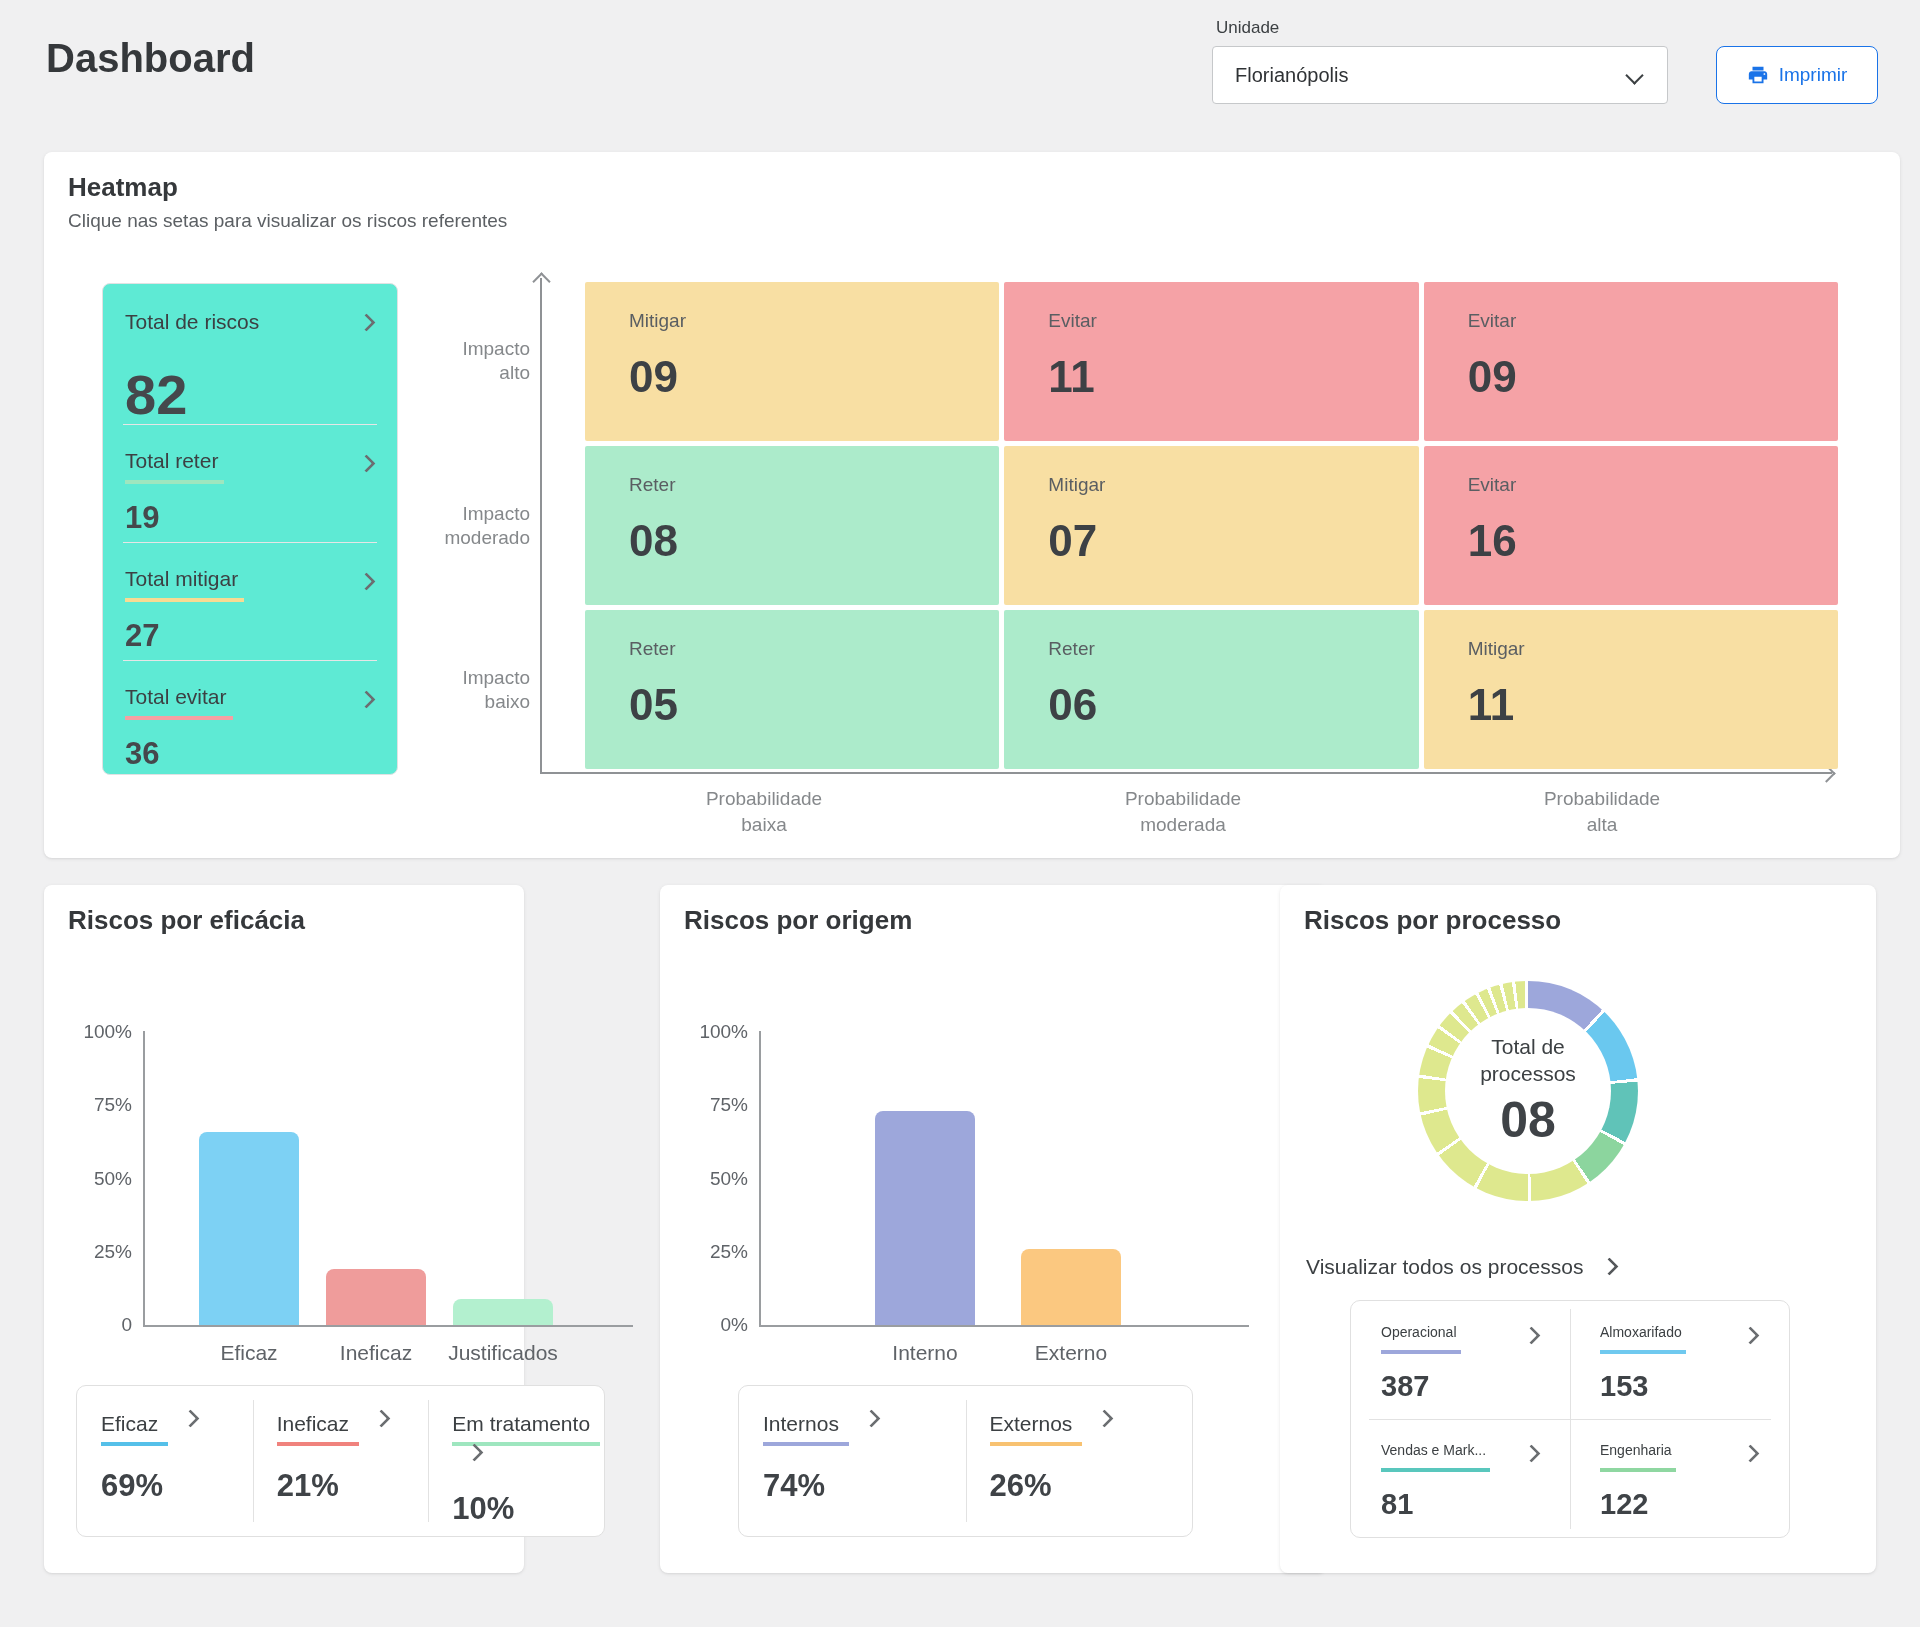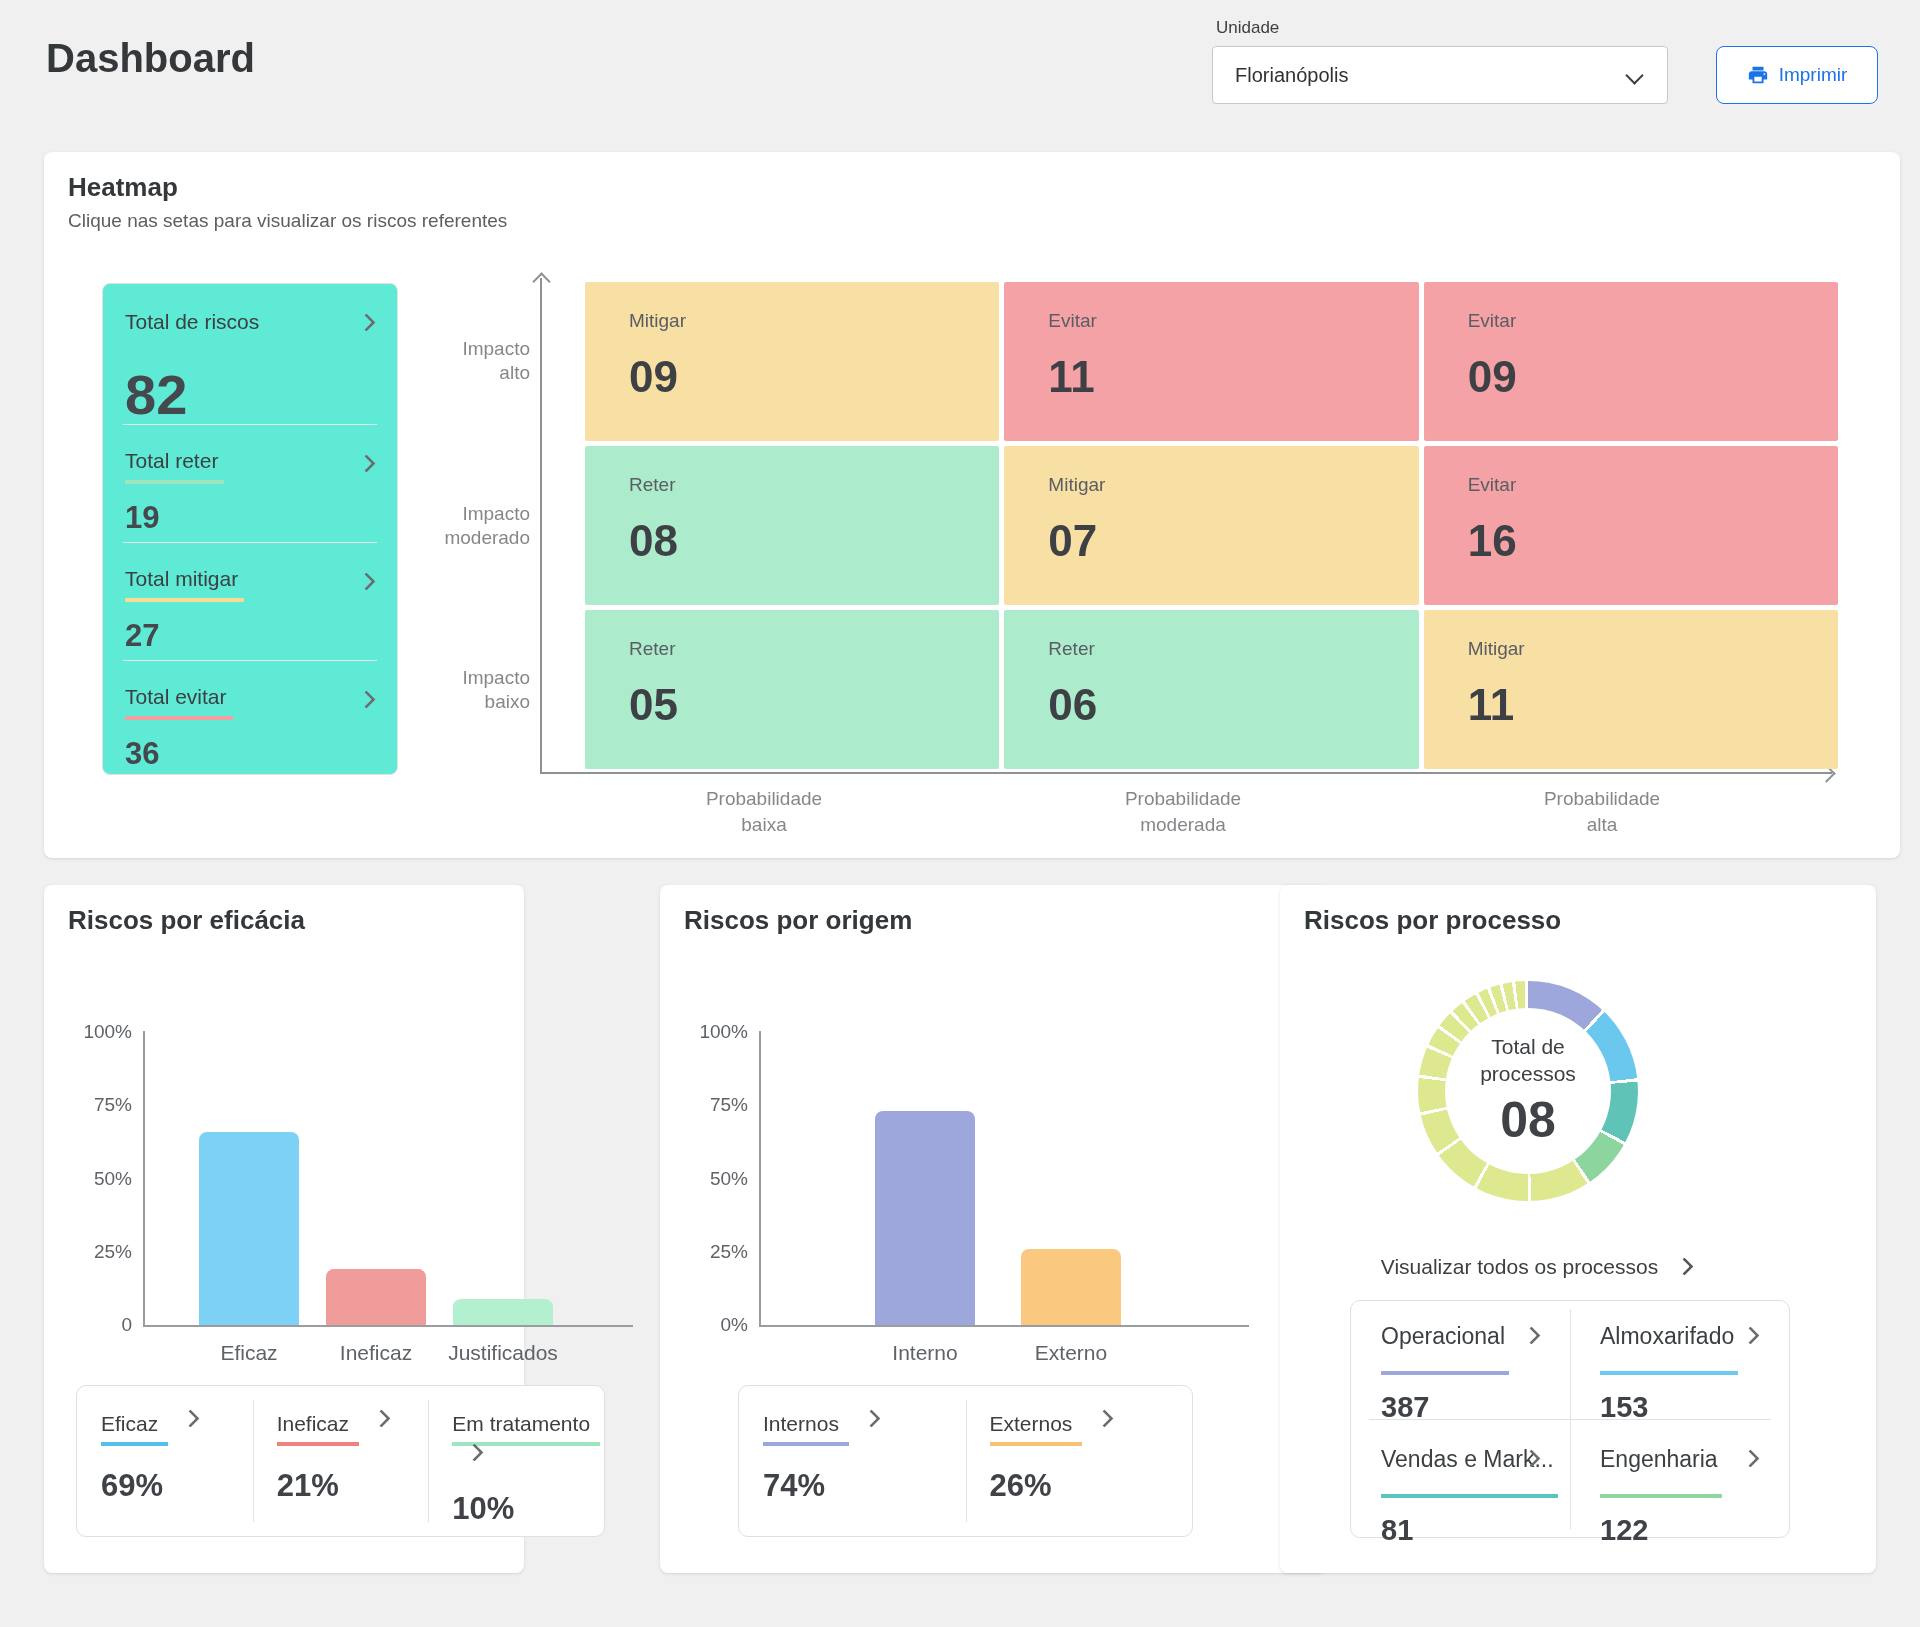--- a/index.html
+++ b/index.html
@@ -46,25 +46,25 @@
   .summary-box{position:absolute;top:500px;height:152px;border:1px solid #e0e0e0;border-radius:10px;background:#fff;display:flex;box-sizing:border-box;}
   .sum-col{flex:1;position:relative;padding:26px 0 0 24px;}
   .sum-col.sep::before{content:"";position:absolute;left:0;top:14px;bottom:14px;width:1px;background:#e2e2e2;}
   .sum-label{display:inline-block;font-size:21px;color:#3c4043;border-bottom:4px solid transparent;padding-bottom:6px;padding-right:10px;}
   .sum-chev{margin-left:16px;vertical-align:6px;}
   .sum-value{font-size:31px;font-weight:bold;color:#3f4347;margin-top:22px;}
   .donut{position:absolute;left:138px;top:96px;width:220px;height:220px;border-radius:50%;}
   .donut-hole{position:absolute;left:27px;top:27px;width:166px;height:166px;background:#fff;border-radius:50%;display:flex;flex-direction:column;align-items:center;justify-content:center;}
   .donut-center-label{width:140px;text-align:center;font-size:21px;color:#3c4043;line-height:27px;}
   .donut-center-value{font-size:50px;font-weight:bold;color:#3f4347;margin-top:4px;}
-  .process-link{position:absolute;left:26px;top:370px;width:460px;text-align:center;font-size:21px;color:#3c4043;cursor:pointer;}
+  .process-link{position:absolute;left:26px;top:370px;width:460px;font-size:21px;color:#3c4043;cursor:pointer;}
   .process-link .chev{margin-left:20px;vertical-align:1px;border-color:#55585b;}
   .process-box{position:absolute;left:70px;top:415px;width:440px;height:238px;border:1px solid #e0e0e0;border-radius:10px;background:#fff;display:grid;grid-template-columns:1fr 1fr;grid-template-rows:1fr 1fr;box-sizing:border-box;}
   .proc-cell{position:relative;padding:22px 0 0 30px;}
-  .proc-label{display:inline-block;font-size:23px;color:#3c4043;border-bottom:4px solid transparent;padding-bottom:21px;padding-right:4px;white-space:nowrap;}
+  .proc-label{display:inline-block;font-size:14px;color:#3c4043;border-bottom:4px solid transparent;padding-bottom:10px;padding-right:4px;white-space:nowrap;}
   .proc-chev{position:absolute;right:32px;top:28px;}
   .proc-value{font-size:29px;font-weight:bold;color:#3f4347;margin-top:16px;}
   .proc-vdiv{position:absolute;left:219px;top:8px;width:1px;height:220px;background:#e2e2e2;}
   .proc-hdiv{position:absolute;top:118px;left:18px;width:402px;height:1px;background:#e2e2e2;}
 </style>
 </head>
 <body>
 
 <div class="page">
 

